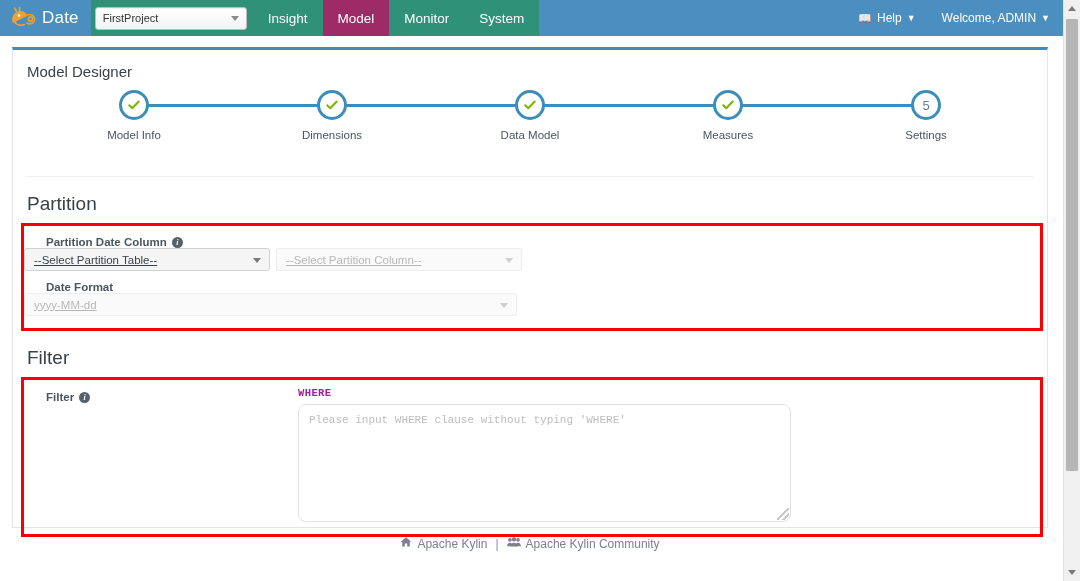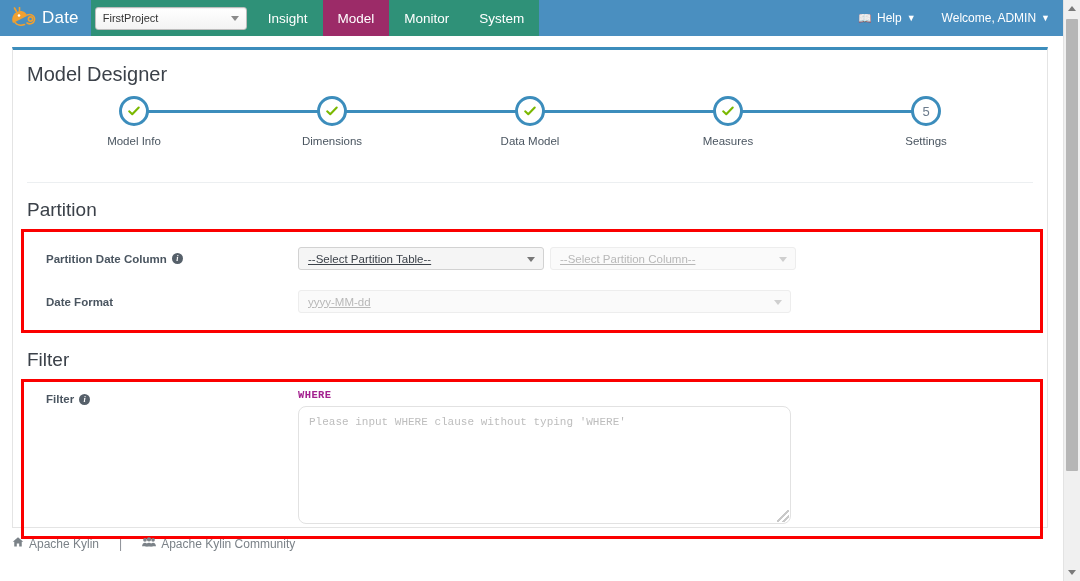--- a/index.html
+++ b/index.html
@@ -79,21 +79,21 @@
   }
 
   
   .panel {
     position: absolute; left: 12px; top: 47px; width: 1036px; height: 481px;
     background: #ffffff;
     border: 1px solid #e4e4e4;
     border-top: 3px solid #3c8dbc;
   }
   .panel-title {
-    font-size: 20px; color: #3b4149; font-weight: 400;
+    font-size: 15px; color: #3b4149; font-weight: 400;
     padding: 13px 0 0 14px;
   }
 
   
   .stepper { position: relative; height: 86px; margin: 10px 22px 0 22px; }
   .step-line {
     position: absolute; left: 110px; right: 110px; top: 14px;
     height: 3px; background: #3c8dbc;
   }
   .steps { position: relative; display: flex; }
@@ -115,21 +115,21 @@
 
   
   .section-head {
     font-size: 19px; color: #3b4149; font-weight: 400;
     padding: 16px 0 8px 14px;
   }
   .redbox {
     border: 3px solid #fb0000;
     margin: 0 4px 0 8px;
   }
-  .form-row { display: flex; min-height: 33px; }
+  .form-row { display: flex; min-height: 33px; flex-direction: column; }
   .form-label {
     width: 274px; padding-left: 22px;
     font-size: 11.5px; color: #4a5560; font-weight: bold;
     display: flex; align-items: center; gap: 5px;
   }
   .info-icon {
     display: inline-block; width: 11px; height: 11px; border-radius: 50%;
     background: #56606a; color: #fff; font-size: 8px; font-style: italic;
     font-family: "Liberation Serif", serif; font-weight: bold;
     line-height: 11px; text-align: center;
@@ -182,22 +182,22 @@
   .resize-grip {
     position: absolute; right: 1px; bottom: 1px; width: 12px; height: 12px;
     background:
       linear-gradient(135deg, transparent 0 45%, #c9c9c9 45% 55%, transparent 55% 100%),
       linear-gradient(135deg, transparent 0 70%, #c9c9c9 70% 80%, transparent 80% 100%);
   }
 
   
   .footer {
     position: absolute; left: 12px; top: 536px; width: 1036px;
-    display: flex; align-items: center; 
-    font-size: 12px; color: #8a8f95; gap: 18px;
+    display: flex; align-items: center; justify-content: center;
+    font-size: 12px; color: #8a8f95; gap: 6px;
   }
   .footer .fsep { color: #8a8f95; margin: 0 2px; }
   .footer-link { display:flex; align-items:center; gap:5px; color:#7b8288; }
   .footer-ico { display:inline-block; }
 </style>
 </head>
 <body>
 
 <div id="app">
 

